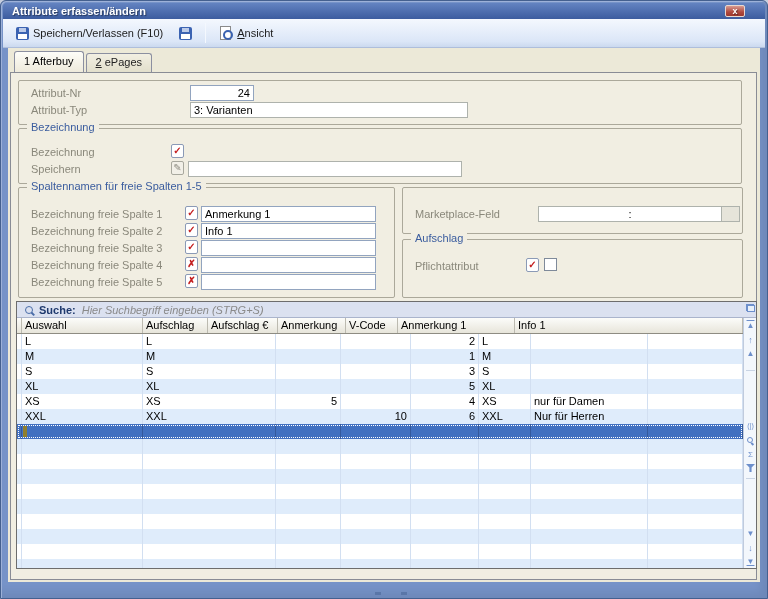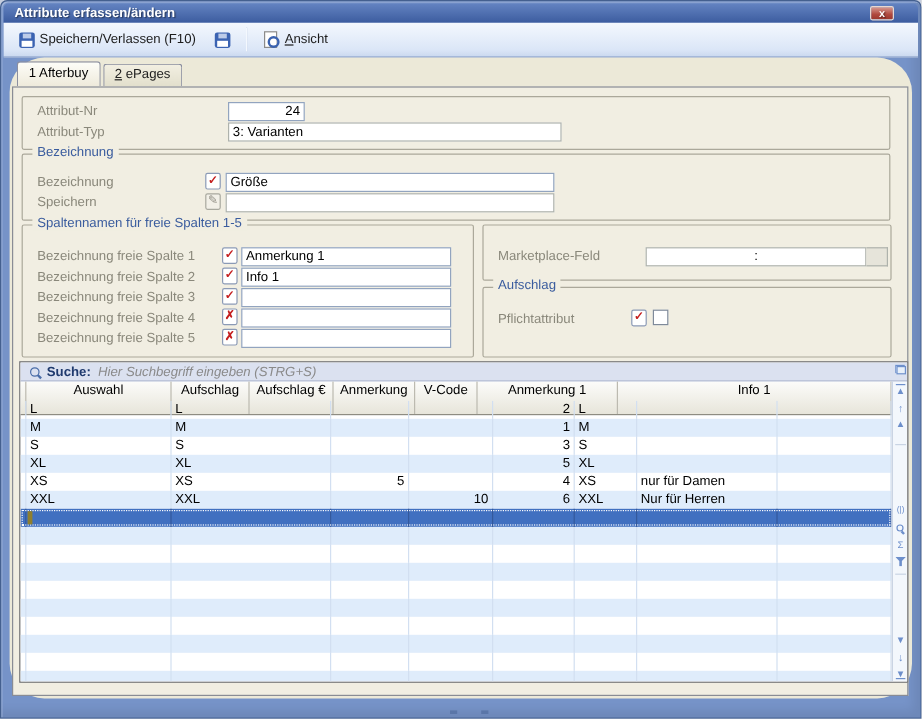--- a/index.html
+++ b/index.html
@@ -30,21 +30,21 @@
   .tsep { width:1px; height:20px; background:#a9bad6; margin:0 3px; border-right:1px solid #f4f8fe; }
   .disk { width:13px; height:13px; background:#3b63b2; border-radius:2px; position:relative; }
   .disk::before { content:""; position:absolute; top:1px; left:3px; width:7px; height:4px; background:#bccbe9; }
   .disk::after  { content:""; position:absolute; bottom:1px; left:2px; width:9px; height:5px; background:#fff; }
   .docmag { width:14px; height:14px; position:relative; }
   .docmag::before { content:""; position:absolute; top:0; left:1px; width:9px; height:12px; background:#fff; border:1px solid #8a8a8a; }
   .docmag::after  { content:""; position:absolute; bottom:0; right:0; width:6px; height:6px; border:2px solid #3a62b0; border-radius:50%; background:rgba(255,255,255,.6); }
   u { text-decoration:underline; }
 
   
-  .client { position:absolute; top:47px; left:7px; right:7px; bottom:16px; background:#ece9d8;border-radius:29px; }
+  .client { position:absolute; top:47px; left:7px; right:7px; bottom:16px; background:#ece9d8; }
   .tabstrip { position:absolute; top:3px; left:6px; height:21px; display:flex; gap:2px; }
   .tab { padding:3px 9px 2px; border:1px solid #8b8fa0; border-bottom:none; border-radius:3px 3px 0 0;
          background:linear-gradient(#fdfdf8,#eeeadb); cursor:pointer; }
   .tab.inactive { background:linear-gradient(#f2efe2,#e2dfcc); margin-top:2px; padding-top:2px; color:#222; }
   .tabpage { position:absolute; top:24px; left:2px; right:3px; bottom:2px; border:1px solid #898c95;
          background:#f1eee2; }
 
   
   .grp { position:absolute; border:1px solid #aba89a; border-radius:2px; }
   .leg { position:absolute; top:-8px; left:8px; background:#f1eee2; padding:0 4px; color:#3a5c9e; }
@@ -65,22 +65,22 @@
   .grid { position:absolute; left:5px; top:228px; width:741px; height:268px; border:1px solid #6d6d6d; background:#fff; overflow:hidden; }
   .searchrow { position:absolute; top:0; left:0; right:0; height:16px; background:#dbe1f0; border-bottom:1px solid #aab4cc;
           display:flex; align-items:center; padding-left:8px; gap:6px; }
   .searchrow .slabel { font-weight:bold; color:#1f3a6e; }
   .searchrow input { flex:1; border:none; background:transparent; outline:none; font-family:"Liberation Sans",sans-serif;
           font-size:11px; font-style:italic; color:#555; }
   .searchrow input::placeholder { color:#8a8a8a; font-style:italic; opacity:1; }
   .mag { width:8px; height:8px; border:1px solid #4a6da8; border-radius:50%; position:relative; flex:none; }
   .mag::after { content:""; position:absolute; width:4px; height:1.5px; background:#4a6da8; transform:rotate(45deg);
           bottom:-2px; right:-3px; }
-  .gheader { position:absolute; top:16px; left:0; right:13px; height:28px; display:flex;
-          background:linear-gradient(#fcfcfa,#e7e5da); border-bottom:1px solid #8e8c82;text-align:center; }
+  .gheader { position:absolute; top:16px; left:0; right:13px; height:16px; display:flex;
+          background:linear-gradient(#fcfcfa,#e7e5da); border-bottom:1px solid #8e8c82; }
   .hcell { border-right:1px solid #bcbab0; padding:1px 3px 0; color:#000; overflow:hidden; white-space:nowrap; flex:none; cursor:pointer; }
   .hind { width:5px; flex:none; border-right:1px solid #bcbab0; }
   .gbody { position:absolute; top:32px; left:0; right:13px; bottom:0; overflow:hidden; }
   .grow { display:flex; height:15px; }
   .grow.alt { background:#dfecfb; }
   .gcell { flex:none; padding:1px 3px 0; border-right:1px solid #d2dff1; overflow:hidden; white-space:nowrap; cursor:default; }
   .gcell.r { text-align:right; }
   .gind { width:5px; flex:none; border-right:1px solid #d2dff1; }
   .grow.sel { background:#4170c0; outline:1px dotted #fff; outline-offset:-2px; position:relative; }
   .grow.sel .gcell, .grow.sel .gind { border-right-color:#34599c; }
@@ -138,21 +138,20 @@
         <span class="lbl" style="left:12px; top:6px;">Attribut-Nr</span>
         <input class="fld num" style="left: 171px; top: 4px; width: 64px;" value="24">
         <span class="lbl" style="left:12px; top:23px;">Attribut-Typ</span>
         <input class="fld ro" style="left: 171px; top: 21px; width: 278px;" readonly="" value="3: Varianten">
       </div>
 
       <div class="grp" style="left:7px; top:55px; width:724px; height:56px;">
         <span class="leg">Bezeichnung</span>
         <span class="lbl" style="left:12px; top:17px;">Bezeichnung</span>
         <span class="fbtn red" style="left:152px; top:15px;">✓</span>
-        <input class="fld" style="left: 169px; top: 15px; width: 274px;" value="Größe">
         <span class="lbl" style="left:12px; top:34px;">Speichern</span>
         <span class="fbtn gray" style="left:152px; top:32px;">✎</span>
         <input class="fld ro" style="left: 169px; top: 32px; width: 274px;" readonly="" value="">
       </div>
 
       <div class="grp" style="left:7px; top:114px; width:377px; height:111px;">
         <span class="leg">Spaltennamen für freie Spalten 1-5</span>
 
         <span class="lbl" style="left:12px; top:20px;">Bezeichnung freie Spalte 1</span>
         <span class="fbtn red" style="left:166px; top:18px;">✓</span>

